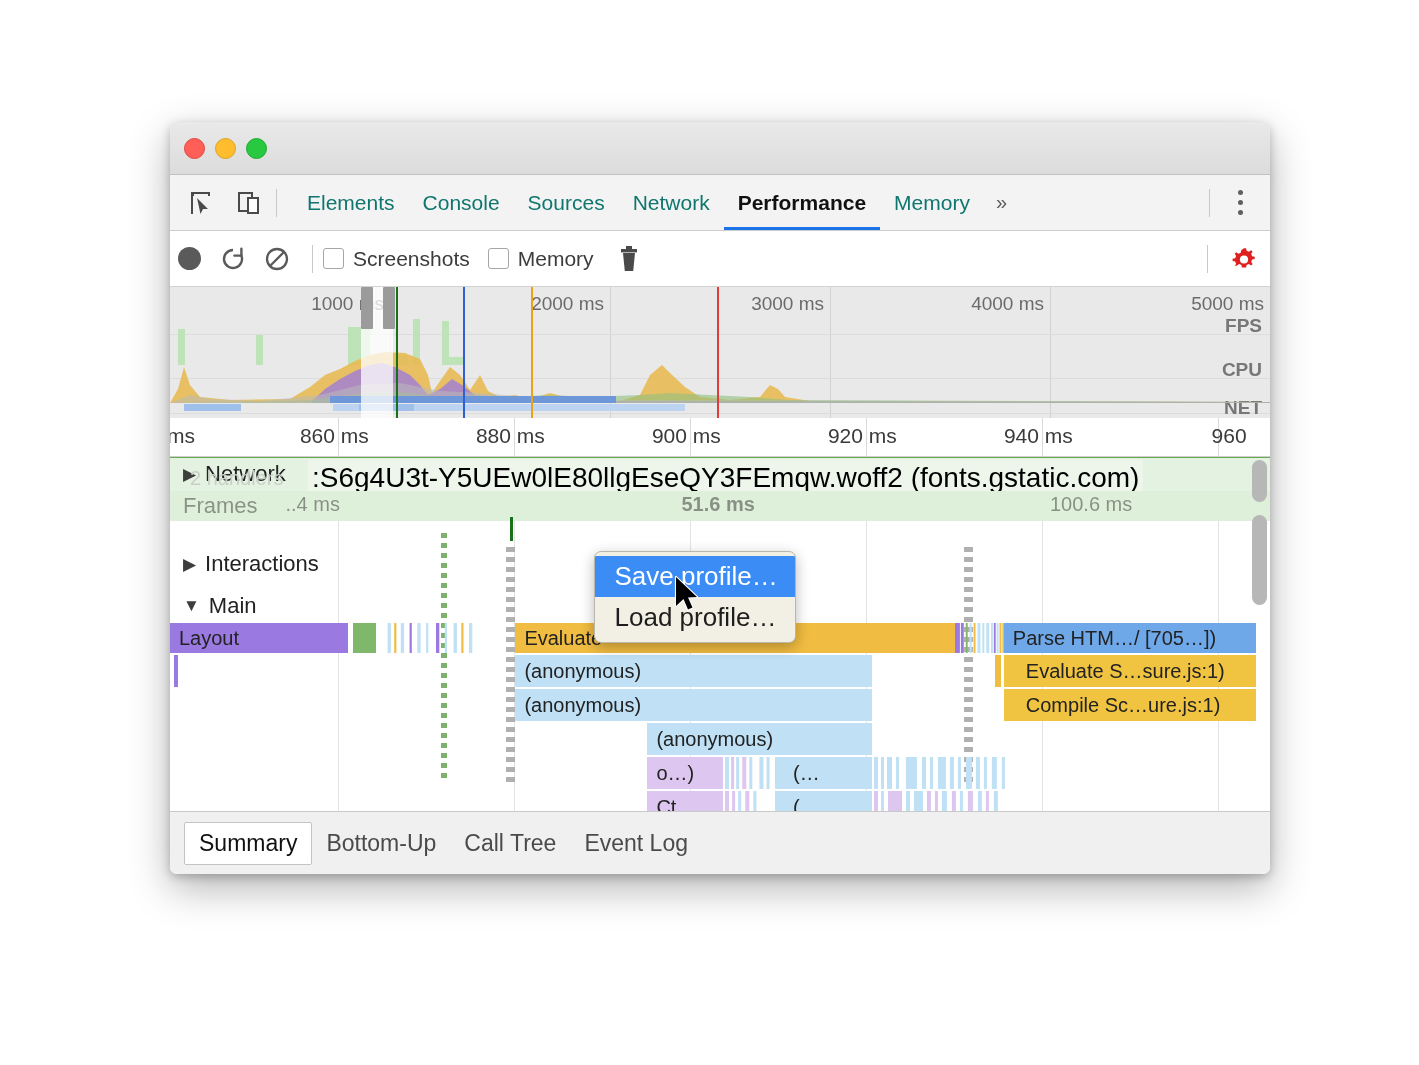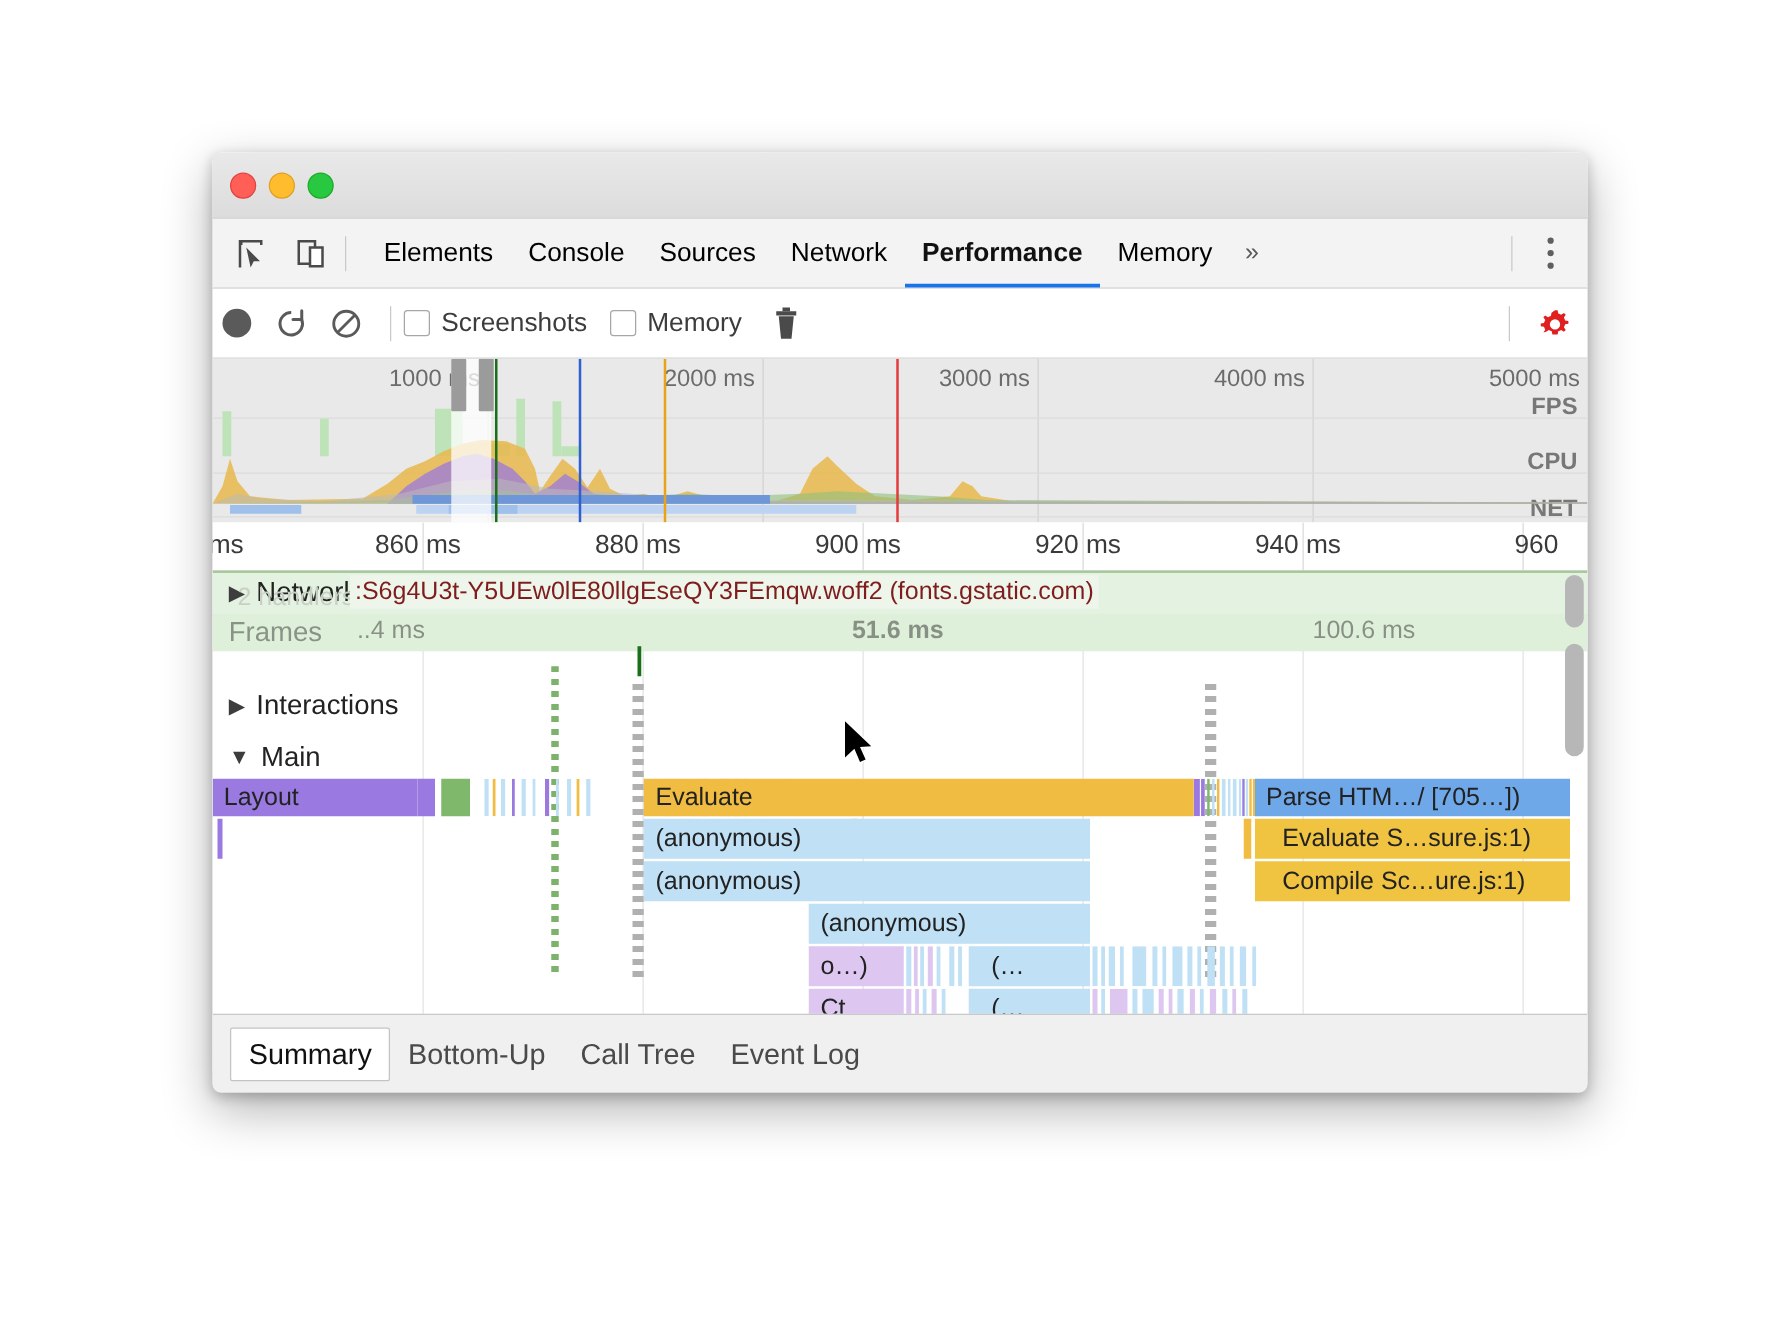--- a/index.html
+++ b/index.html
@@ -32,21 +32,21 @@
   
   .dt-tabs{
     height:55px;background:#f3f3f3;border-bottom:1px solid #cdcdcd;
     display:flex;align-items:center;position:relative;
   }
   .tool-ico{width:34px;height:34px;margin-left:14px;display:flex;align-items:center;justify-content:center;}
   .sep{width:1px;height:28px;background:#c9c9c9;margin:0 10px;}
   .tabs{display:flex;align-items:center;height:100%;margin-left:6px;}
   .tab{
     padding:0 14px;height:100%;display:flex;align-items:center;justify-content:center;
-    font-size:21px;color:#000000;white-space:nowrap;
+    font-size:21px;color:#0f766e;white-space:nowrap;
   }
   .tab.active{color:#111;font-weight:bold;box-shadow:inset 0 -3px 0 #1a73e8;}
   .chev{padding:0 12px;font-size:20px;color:#5a5a5a;display:flex;align-items:center;height:100%;}
   .dt-right{margin-left:auto;display:flex;align-items:center;height:100%;}
   .kebab{width:40px;display:flex;flex-direction:column;align-items:center;justify-content:center;gap:5px;margin-right:10px;}
   .kebab i{width:5px;height:5px;border-radius:50%;background:#5f5f5f;display:block;}
 
   
   .perf-bar{
     height:55px;background:#fff;border-bottom:1px solid #d2d2d2;
@@ -90,22 +90,22 @@
   .fbar{position:absolute;font-size:20px;color:#222;display:flex;align-items:center;padding-left:9px;box-sizing:border-box;overflow:hidden;white-space:nowrap;}
   .frame-t{position:absolute;font-size:20px;color:#333;}
   .dotted{position:absolute;width:9px;background-image:repeating-linear-gradient(#b0b0b0 0 5px,transparent 5px 10px);}
   .dotted-g{position:absolute;width:6px;background-image:repeating-linear-gradient(#7cb26b 0 5px,transparent 5px 10px);}
 
   
   .vscroll{position:absolute;right:3px;width:15px;border-radius:8px;background:#b7b7b7;}
 
   
   .tooltip{
-    position:absolute;background:#eef6ec;color:#7f1d1d;font-size:20px;
-    white-space:nowrap;padding:2px 4px;
+    position:absolute;background:#eef6ec;color:#000000;font-size:28px;
+    white-space:nowrap;padding:2px 4px;margin-left:28px;
   }
 
   
   .ctx{
     position:absolute;background:#f2f0e4;border:1px solid #b9b7ab;border-radius:7px;
     box-shadow:0 4px 14px rgba(0,0,0,.28);padding:4px 0;overflow:hidden;
   }
   .ctx-item{height:41px;display:flex;align-items:center;padding:0 20px;font-size:26px;color:#1e1e1e;white-space:nowrap;}
   .ctx-item.sel{background:#3b8cf5;color:#fff;}
   .cursor{position:absolute;width:26px;height:36px;}
@@ -449,20 +449,24 @@
         <rect x="128" width="3" height="32" fill="#ddc6ef"></rect>
         <rect x="136" width="12" height="32" fill="#f0bc41"></rect>
         <rect x="152" width="4" height="32" fill="#ddc6ef"></rect>
         <rect x="160" width="3" height="32" fill="#ddc6ef"></rect>
         <rect x="168" width="4" height="32" fill="#ddc6ef"></rect>
       </svg>
 
       <div class="vscroll" style="top:3px;height:42px;"></div>
       <div class="vscroll" style="top:58px;height:90px;"></div>
 
+      <div class="ctx" style="left:38.5%;top:94px;width:200px;">
+        <div class="ctx-item sel">Save profile…</div>
+        <div class="ctx-item">Load profile…</div>
+      </div>
       <svg class="cursor" style="left:45.8%;top:119px;" viewBox="0 0 26 36">
         <path d="M2 1 L2 30 L9.5 23 L14 33.5 L18.5 31.5 L14 21.5 L23 21 Z" fill="#000" stroke="#fff" stroke-width="2.2" stroke-linejoin="round"></path>
         <path d="M2 1 L2 30 L9.5 23 L14 33.5 L18.5 31.5 L14 21.5 L23 21 Z" fill="#000"></path>
       </svg>
     </div>
 
     <div class="bottom">
       <div class="btab active">Summary</div>
       <div class="btab">Bottom-Up</div>
       <div class="btab">Call Tree</div>

